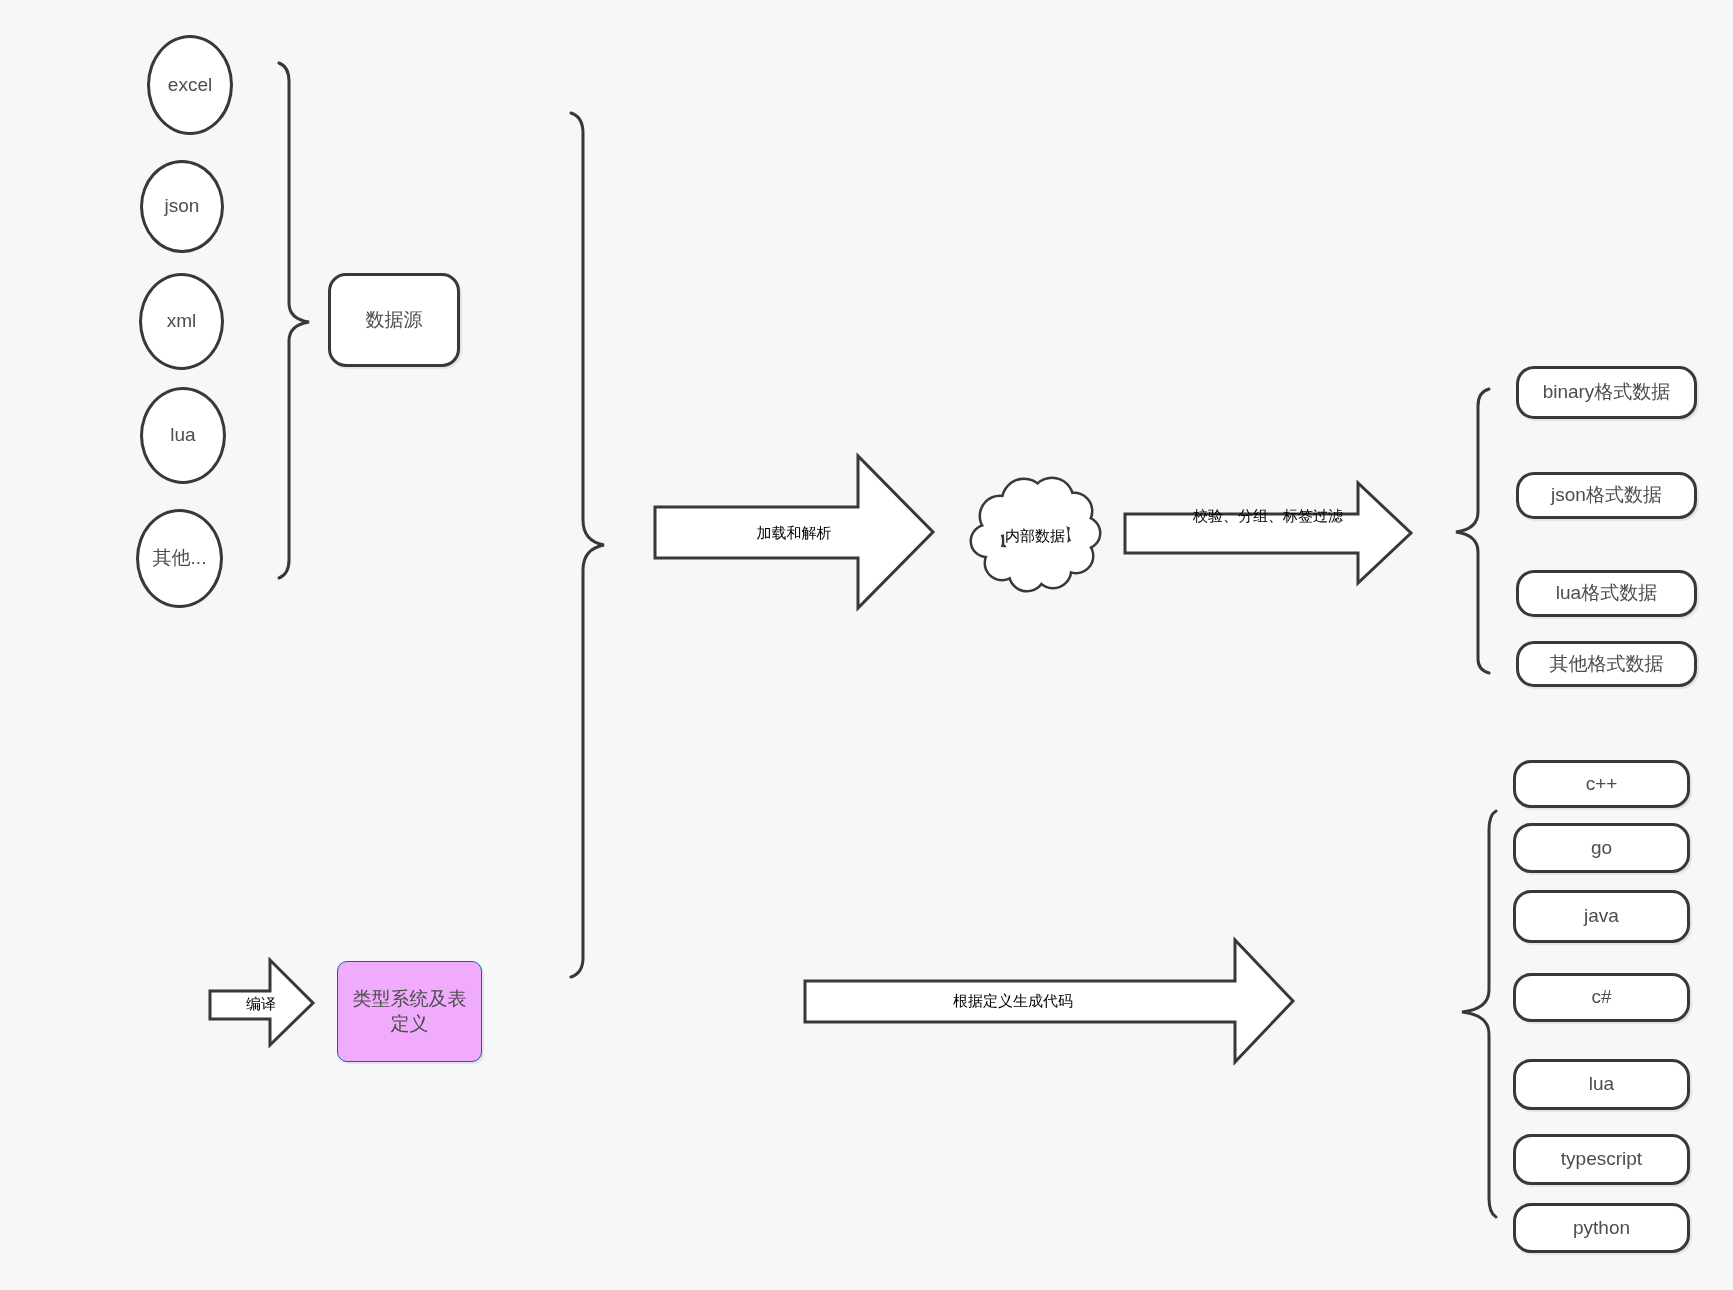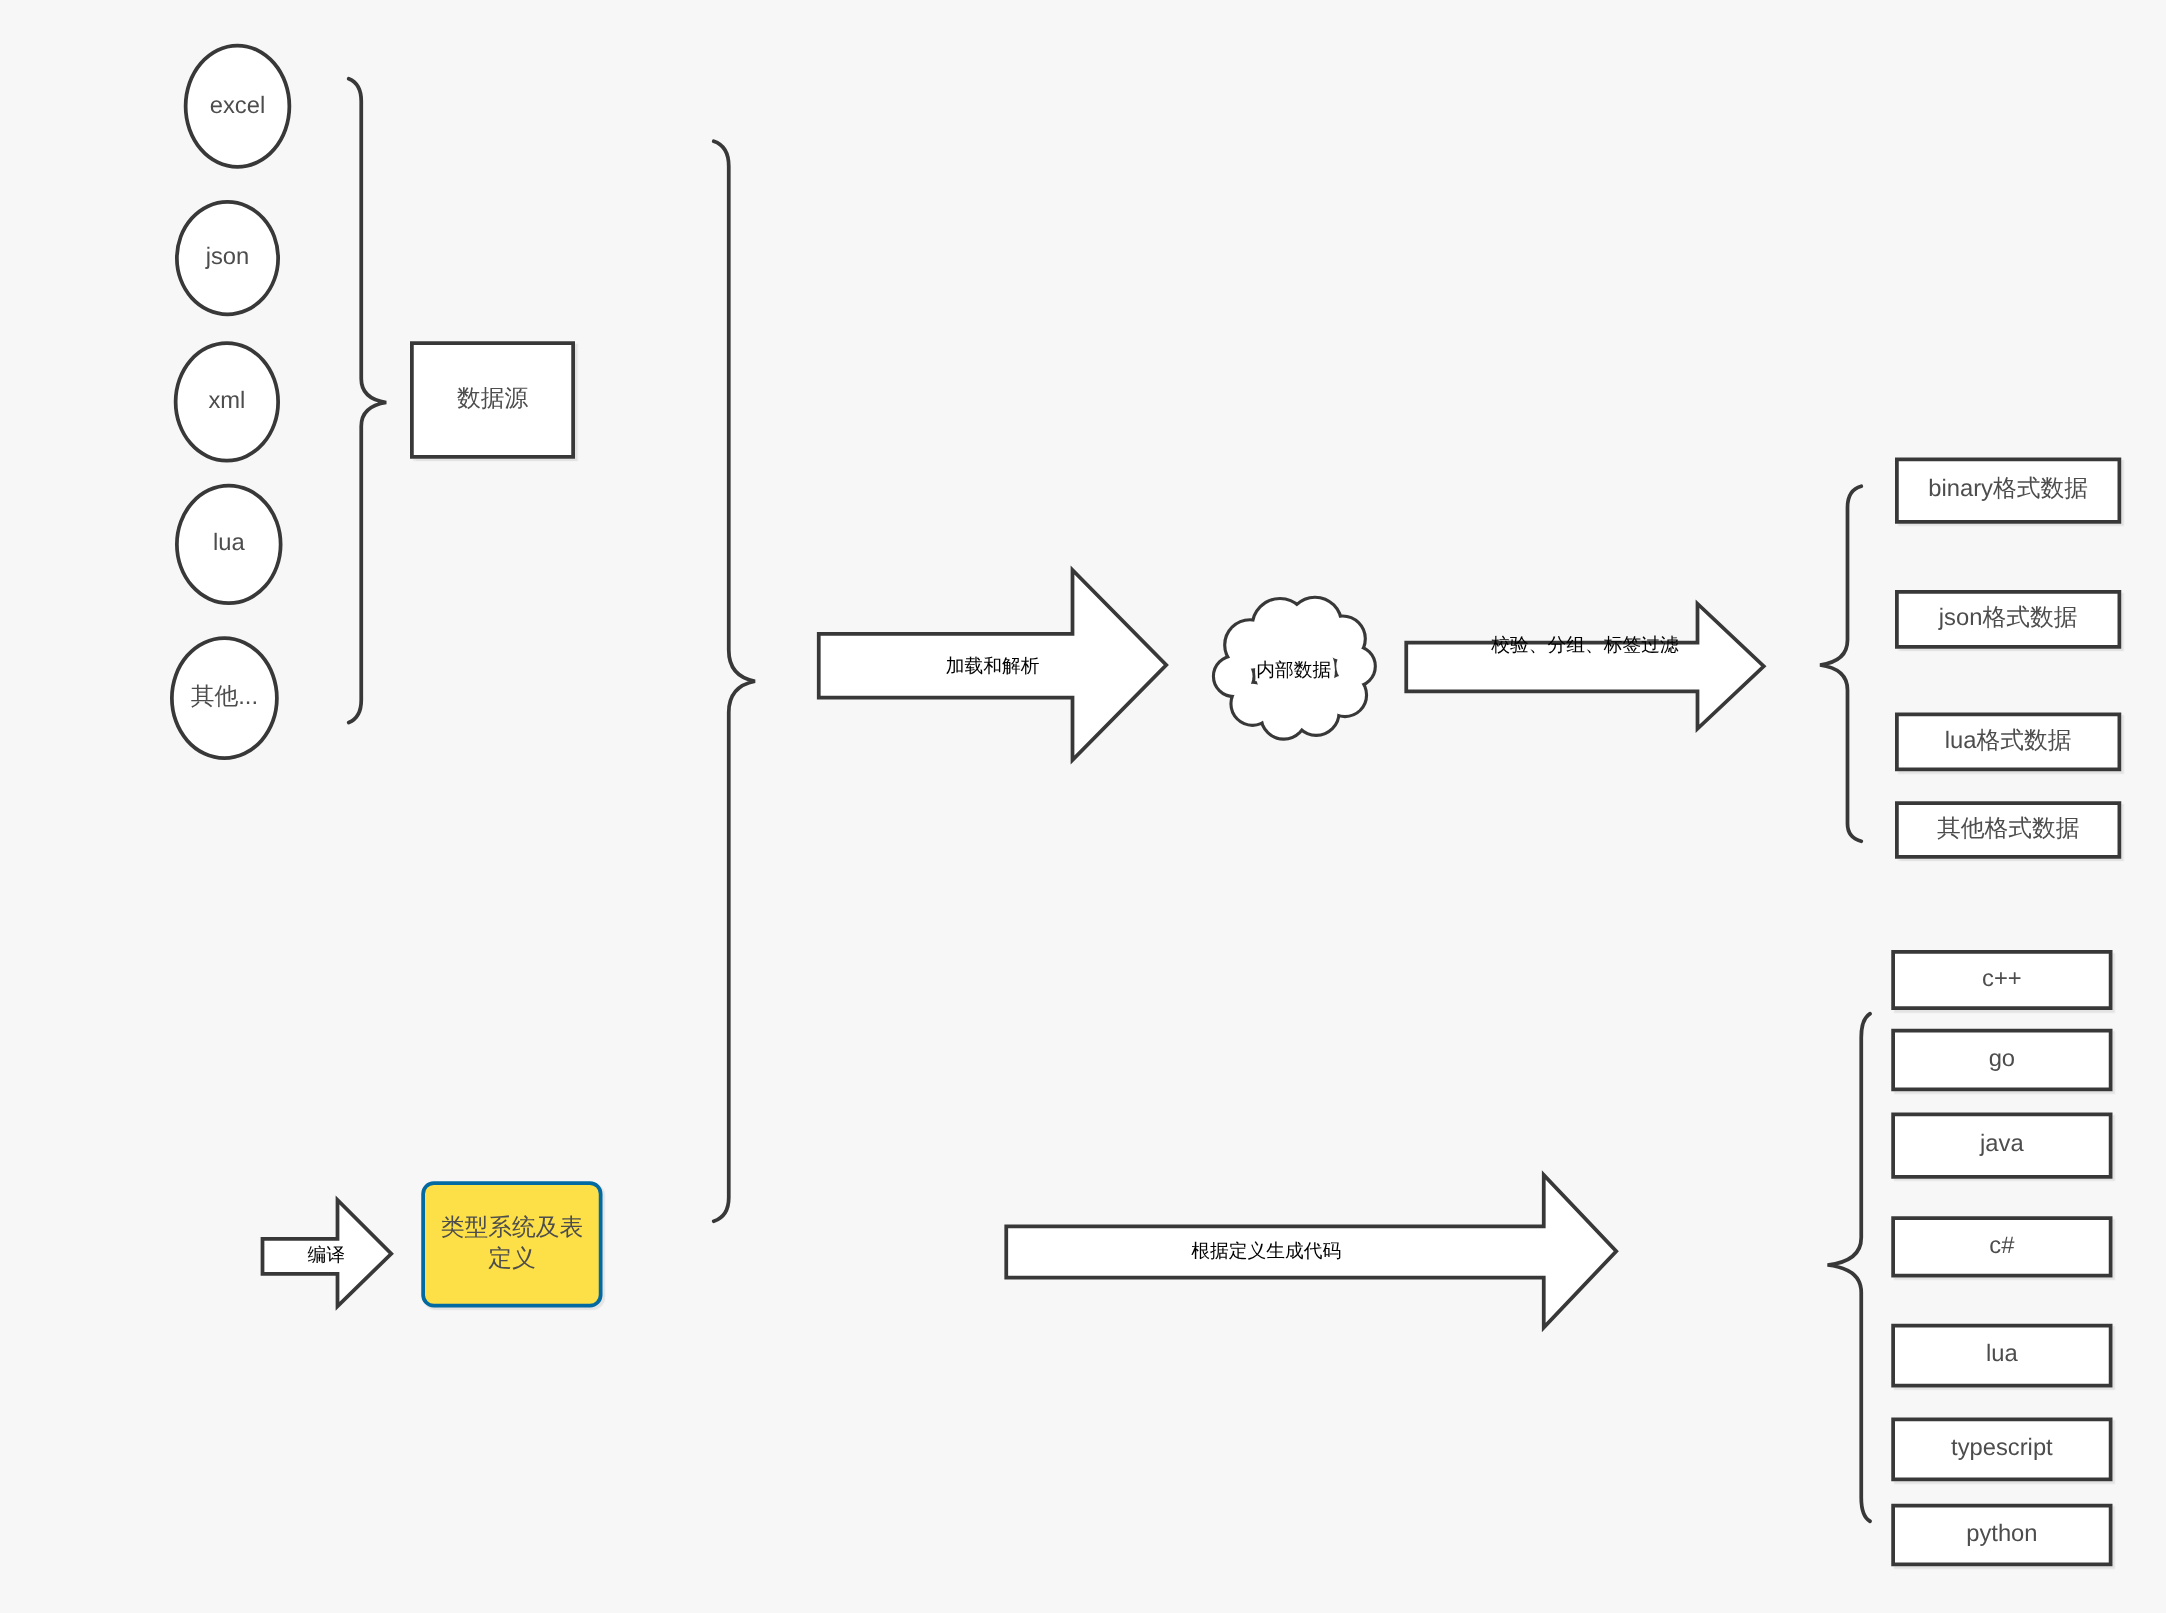--- a/index.html
+++ b/index.html
@@ -2,24 +2,24 @@
 <html><head>
 <meta charset="utf-8">
 <style>
   html,body{margin:0;padding:0;background:#f7f7f7;}
   .canvas{
     position:relative;width:1733px;height:1290px;background:#f7f7f7;
     font-family:Liberation Sans, sans-serif;color:#4d4d4d;overflow:hidden;
   }
   .canvas svg{position:absolute;left:0;top:0;}
   .node{position:absolute;box-sizing:border-box;display:flex;align-items:center;justify-content:center;
-    text-align:center;font-size:19px;line-height:1.3;color:#4d4d4d;}
+    text-align:center;font-size:19px;line-height:1.3;color:#4d4d4d;border-radius:18px;}
   .ellipse{background:#ffffff;border:3px solid #383838;border-radius:50%;}
   .rect-box{background:#ffffff;border:3px solid #383838;box-shadow:2px 2px 1px rgba(0,0,0,0.08);}
-  .round-box{background:#fde047;border:3px solid #0369a1;border-radius:10px;box-shadow:2px 2px 1px rgba(0,0,0,0.08);}
+  .round-box{background:#f0abfc;border:1px solid #0369a1;border-radius:10px;box-shadow:2px 2px 1px rgba(0,0,0,0.08);margin-top:16px;}
   .arrow-label{position:absolute;transform:translate(-50%,-50%);font-size:15px;white-space:nowrap;color:#000000;}
 </style>
 </head>
 <body>
 
 <div class="canvas">
 
   <svg width="1733" height="1290" viewBox="0 0 1733 1290">
 
     <g fill="none" stroke="#383838" stroke-width="3" stroke-linecap="round">

